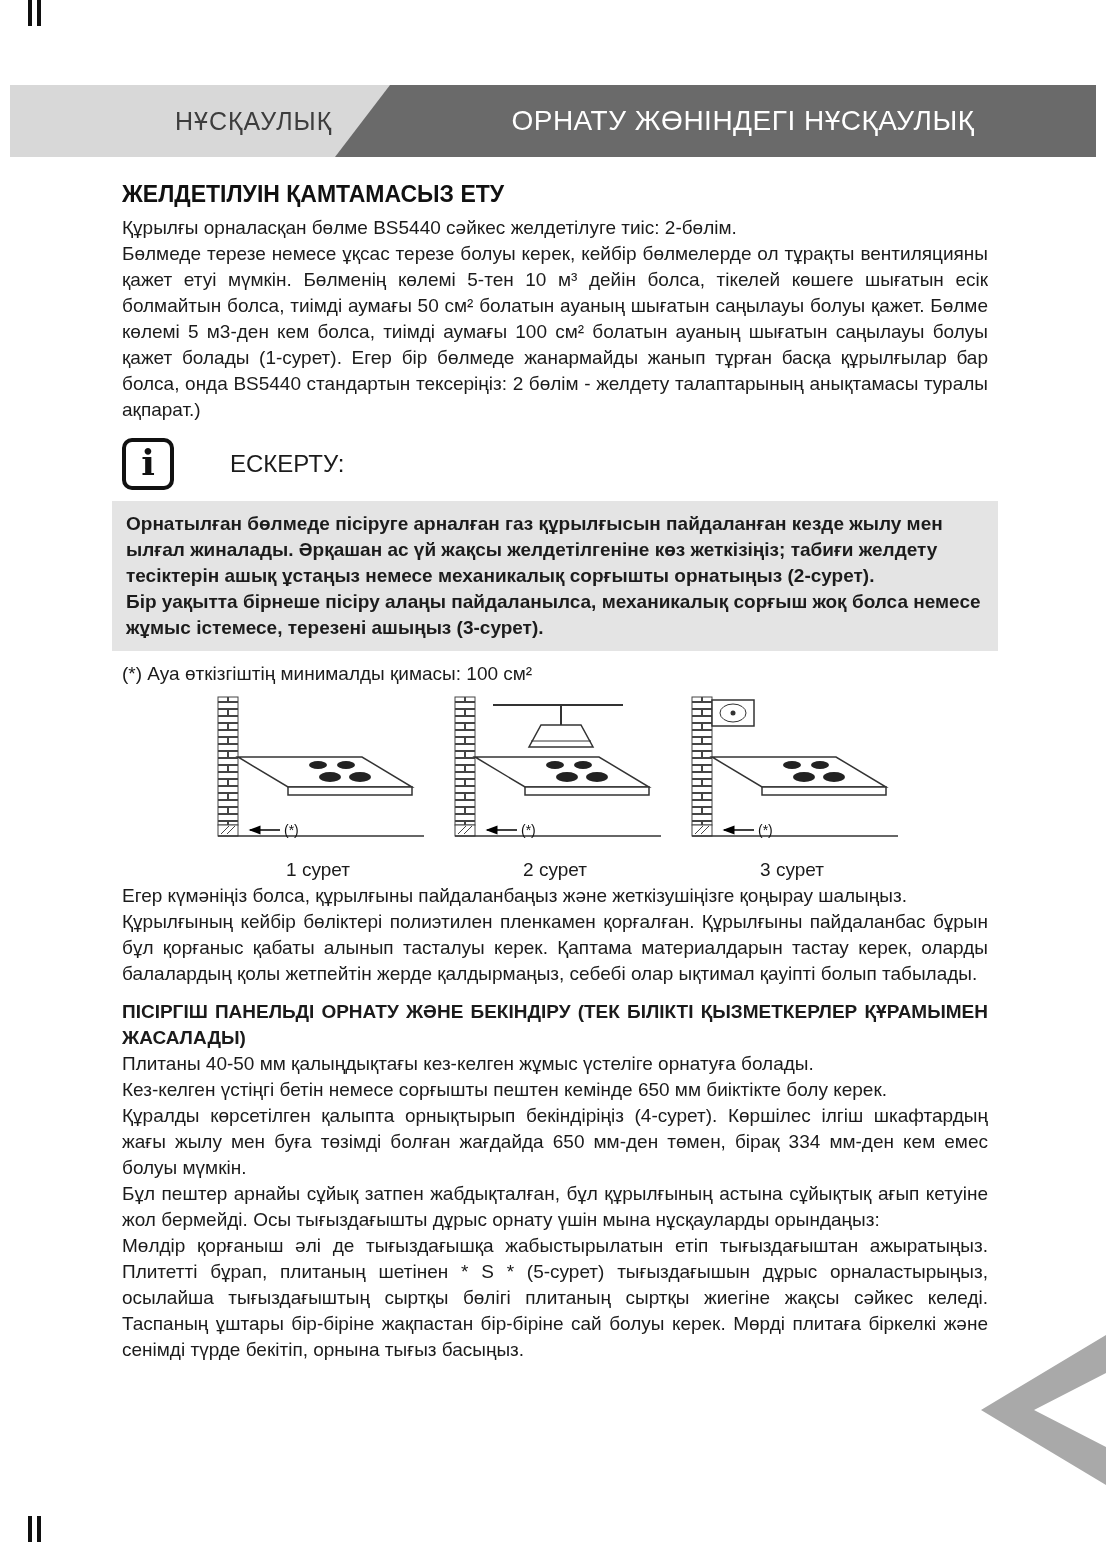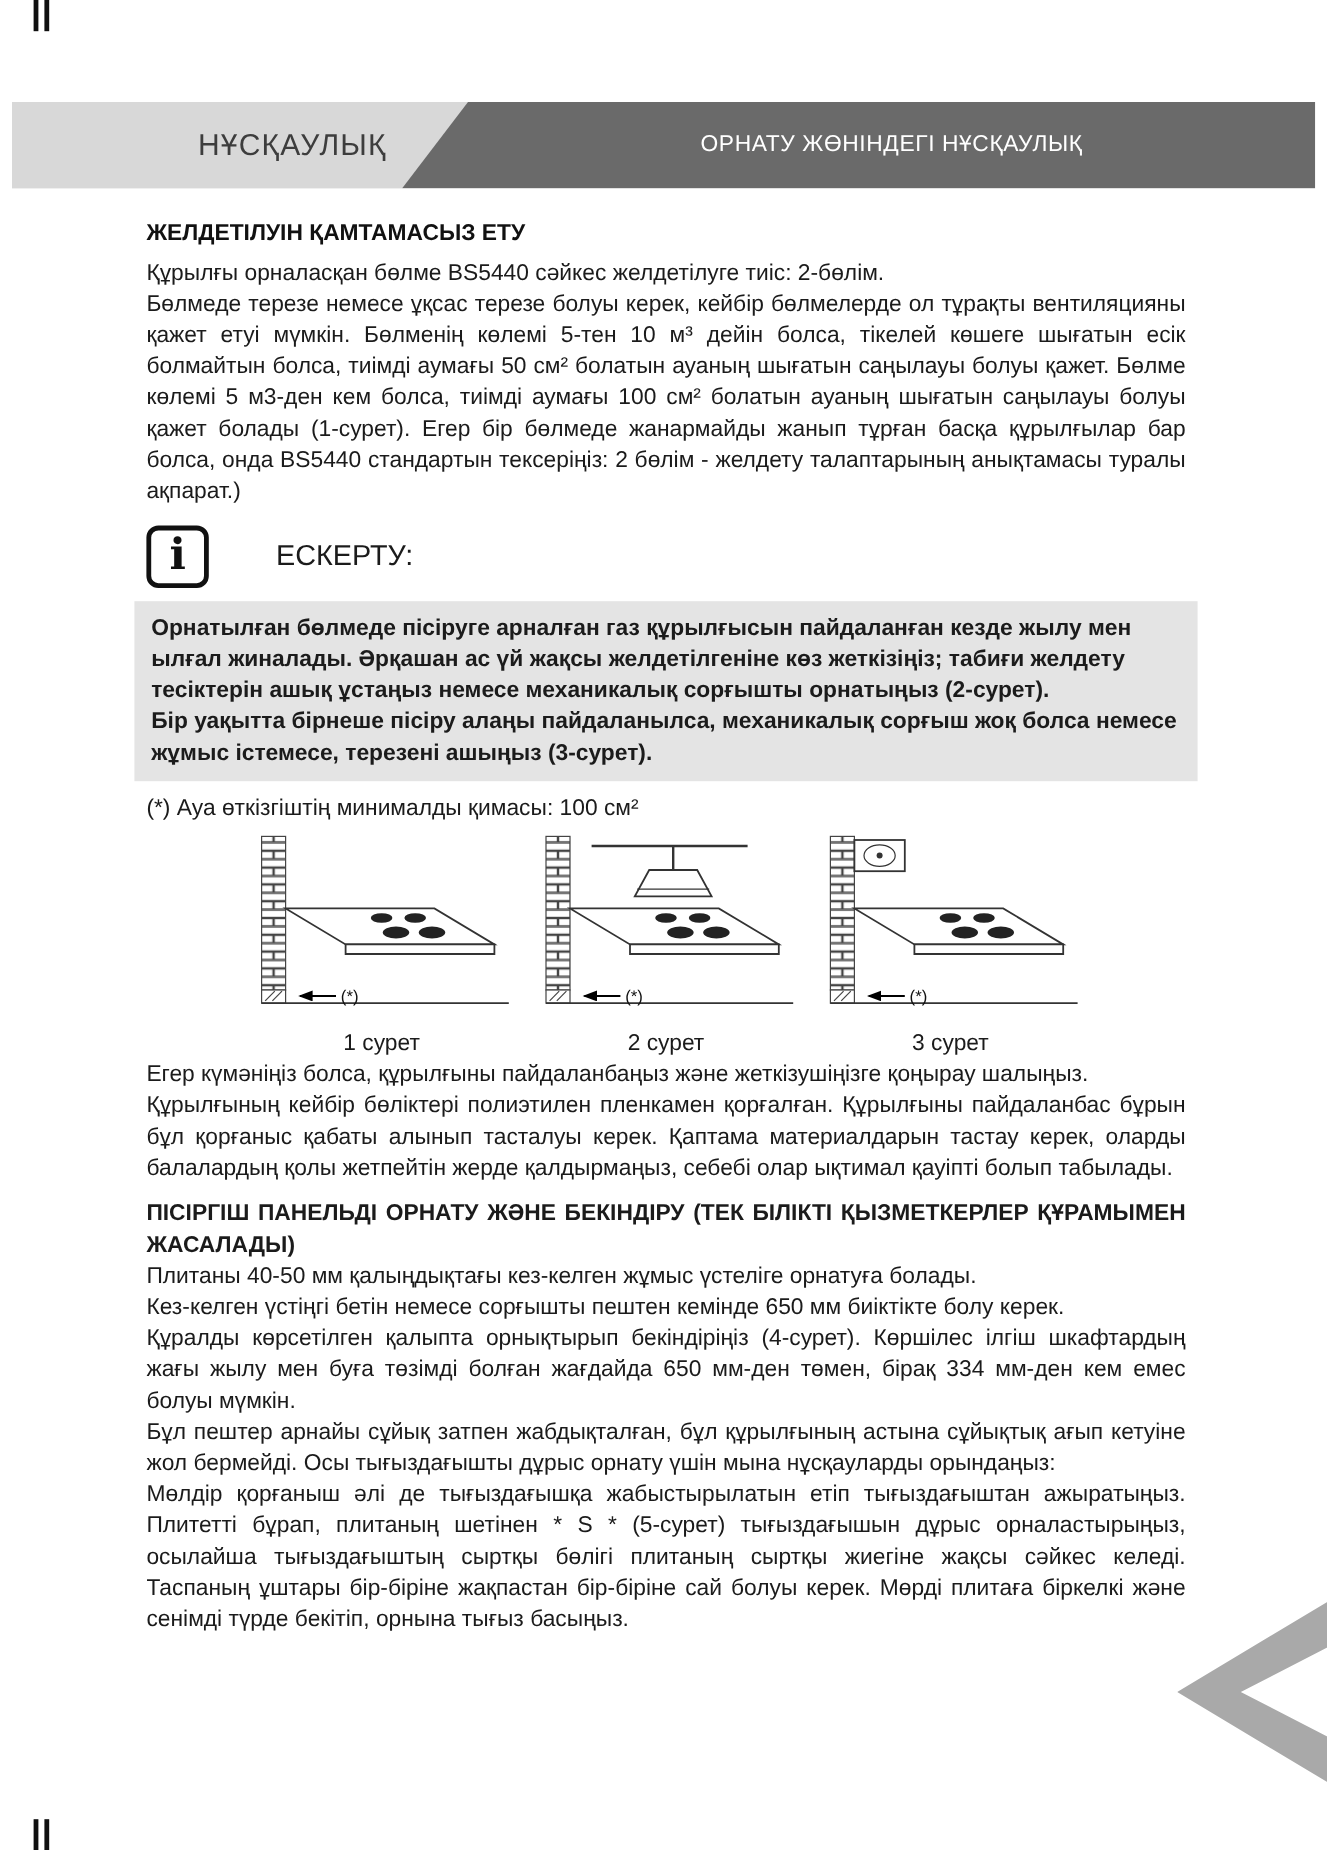--- a/index.html
+++ b/index.html
@@ -8,30 +8,30 @@
 
   
   .print-mark{position:absolute;width:4px;height:26px;background:#101010;}
   .pm-top-1{left:28px;top:0;}
   .pm-top-2{left:37px;top:0;}
   .pm-bot-1{left:28px;top:1516px;}
   .pm-bot-2{left:37px;top:1516px;}
 
   
   .header{position:absolute;left:10px;right:10px;top:85px;height:72px;background:#d8d8d8;}
-  .header-left{position:absolute;left:155px;top:0;height:100%;display:flex;align-items:center;
+  .header-left{position:absolute;left:165px;top:0;height:100%;display:flex;align-items:center;
                font-size:25px;letter-spacing:1px;color:#3d3d3d;}
   .header-dark{position:absolute;left:325px;right:0;top:0;height:100%;background:#6a6a6a;
                clip-path:polygon(55px 0, 100% 0, 100% 100%, 0 100%);
                display:flex;align-items:center;justify-content:center;padding-left:55px;}
-  .header-right{font-size:19px;color:#ffffff;letter-spacing:0.5px;white-space:nowrap;}
+  .header-right{font-size:28px;color:#ffffff;letter-spacing:0.5px;white-space:nowrap;}
 
   
   .content{position:absolute;top:157px;left:122px;width:866px;font-size:19px;line-height:26px;}
-  .content h1{font-size:19px;line-height:27px;margin:24px 0 7px;font-weight:bold;color:#111;}
+  .content h1{font-size:23px;line-height:27px;margin:24px 0 7px;font-weight:bold;color:#111;}
   .content p{margin:0;}
   .content p.just{text-align:justify;}
   .bold-just{font-weight:bold;text-align:justify;margin-top:12px !important;}
 
   
   .notice-header{display:flex;align-items:center;gap:20px;margin-top:12px;height:58px;}
   .info-icon{width:52px;height:52px;border:4px solid #111;border-radius:10px;background:#fff;
              display:flex;align-items:center;justify-content:center;box-sizing:border-box;}
   .info-icon span{font-family:"DejaVu Serif",serif;font-weight:bold;font-size:36px;line-height:1;
                   transform:translateY(-2px);color:#111;}

